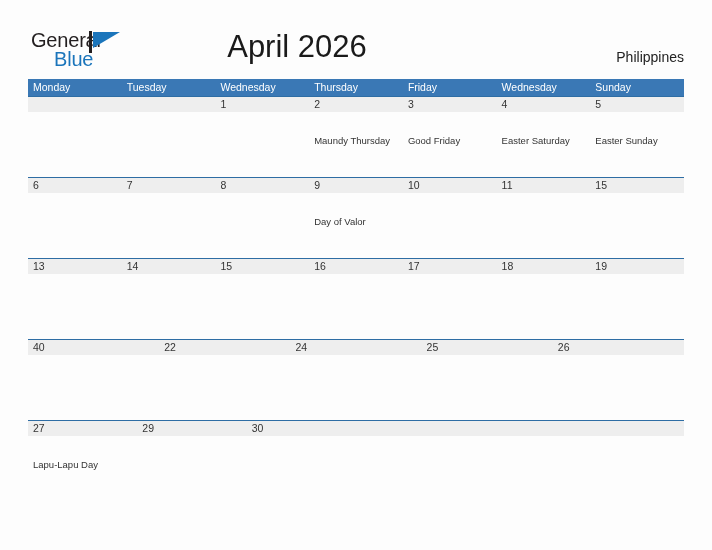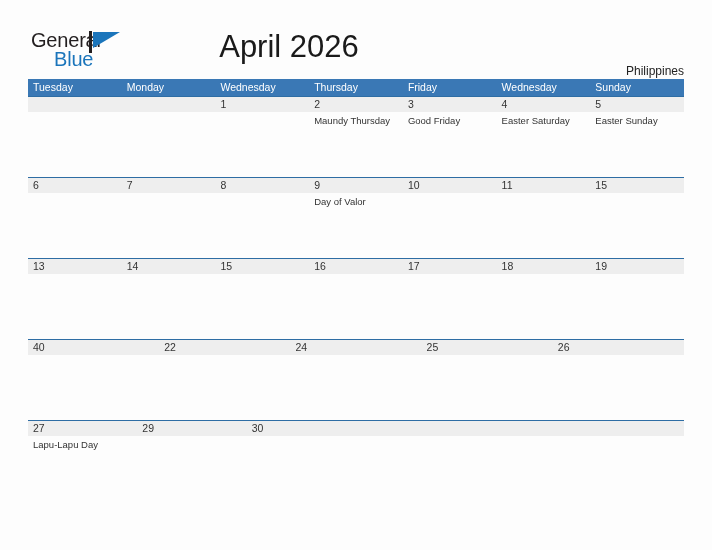--- a/index.html
+++ b/index.html
@@ -78,35 +78,35 @@
     left: 4px;
     top: 1px;
     width: 0;
     height: 0;
     border-top: 16px solid #1b75bb;
     border-right: 27px solid transparent;
   }
 
   .cal-title {
     position: absolute;
-    left: 0;
+    left: 8px;
     top: 29px;
     width: 578px;
     text-align: center;
     font-size: 31px;
     color: #1a1a1a;
     line-height: 36px;
     font-weight: normal;
   }
 
   .country {
     position: absolute;
     right: 28px;
-    top: 64px;
-    font-size: 12px;
+    top: 50px;
+    font-size: 14px;
     color: #222222;
     line-height: 14px;
     white-space: nowrap;
   }
 
   
   .cal {
     position: absolute;
     left: 28px;
     top: 79px;
@@ -173,20 +173,21 @@
     height: 15px;
     color: #333333;
   }
   .day-event {
     display: block;
     font-size: 9.5px;
     line-height: 13px;
     color: #333333;
     padding-top: 2px;
     white-space: nowrap;
+    margin-top: 20px;
   }
   .day-cell.empty .day-num { visibility: hidden; }
 </style>
 </head>
 <body>
 
 <div id="page">
 
   <div class="header">
 
@@ -200,22 +201,22 @@
     </div>
 
     <div class="cal-title">April 2026</div>
 
     <div class="country">Philippines</div>
   </div>
 
   <div class="cal">
 
     <div class="weekday-row">
+      <div class="weekday">Monday</div>
       <div class="weekday">Tuesday</div>
-      <div class="weekday">Monday</div>
       <div class="weekday">Wednesday</div>
       <div class="weekday">Thursday</div>
       <div class="weekday">Friday</div>
       <div class="weekday">Wednesday</div>
       <div class="weekday">Sunday</div>
     </div>
 
     <div class="week-row">
       <div class="rule"></div>
       <div class="band"></div>

